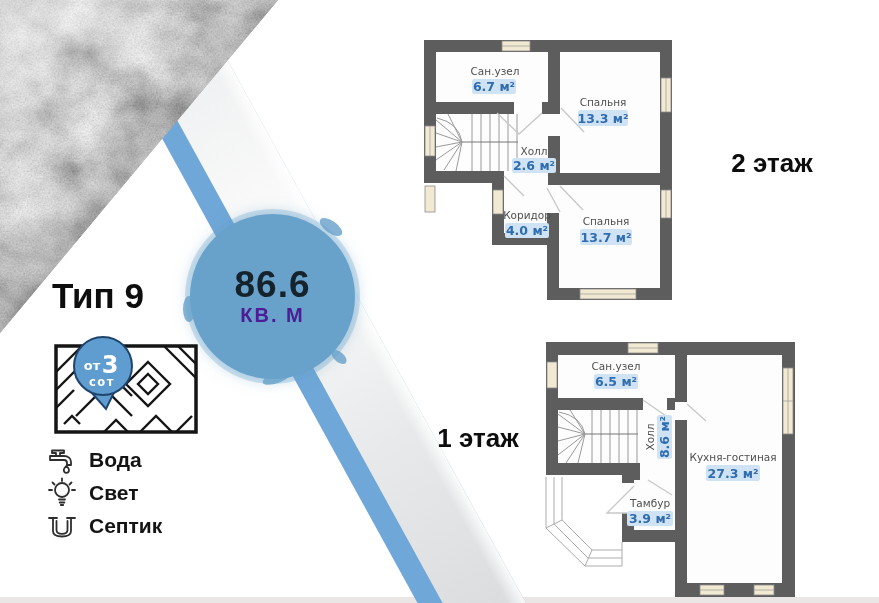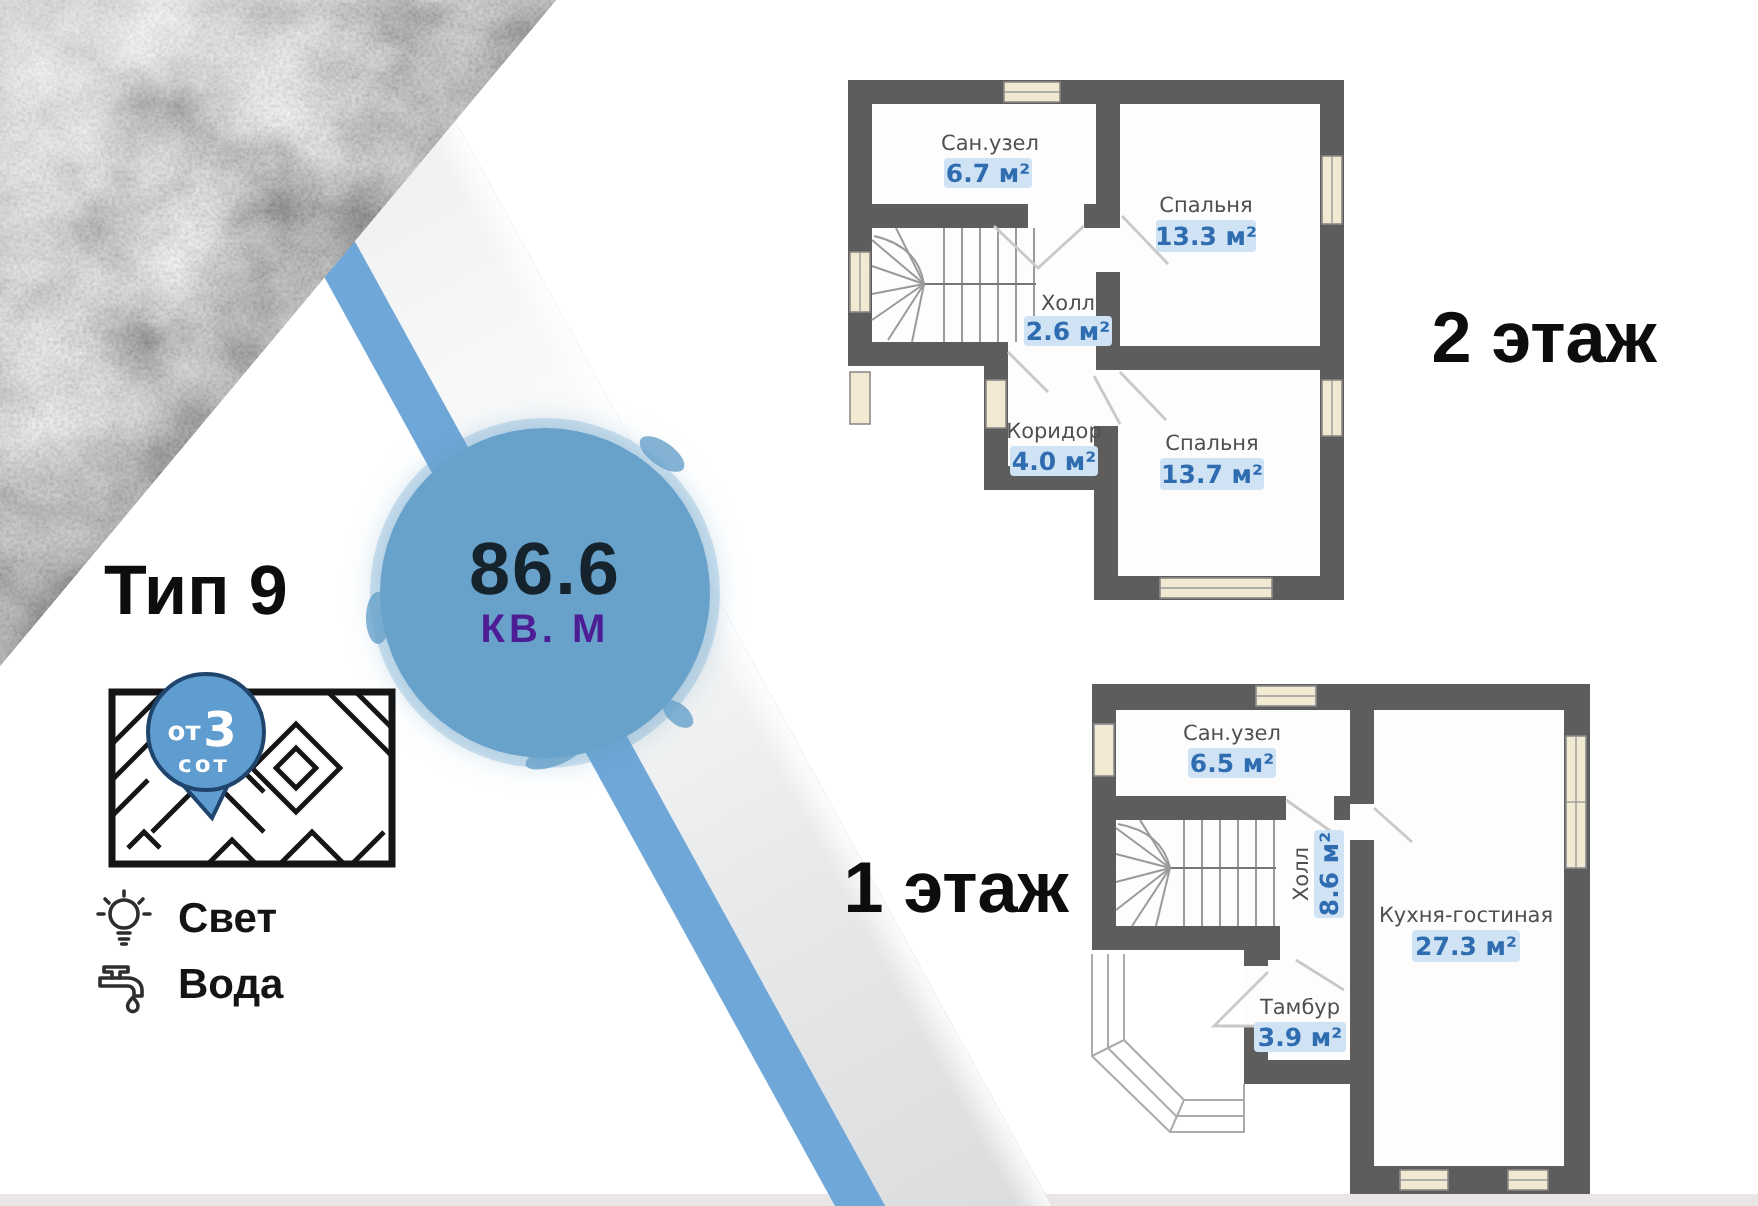--- a/index.html
+++ b/index.html
@@ -26,21 +26,21 @@
   
   .type-title{position:absolute;left:52px;top:276px;width:135px;text-align:left;z-index:4;
               font-size:35px;font-weight:800;color:#0d0d0d;}
   .map-svg{position:absolute;left:52px;top:332px;z-index:4;}
   .features{position:absolute;left:46px;top:443px;z-index:4;}
   .feature-row{display:flex;align-items:center;height:33px;gap:11px;}
   .feature-row .lbl{font-size:21px;font-weight:700;color:#141414;}
   
   .floor2-svg{position:absolute;left:418px;top:32px;z-index:4;}
   .floor1-svg{position:absolute;left:540px;top:334px;z-index:4;}
-  .floor-label{position:absolute;z-index:4;font-size:36px;font-weight:800;color:#0d0d0d;width:130px;text-align:center;}
+  .floor-label{position:absolute;z-index:4;font-size:26px;font-weight:800;color:#0d0d0d;width:130px;text-align:center;}
   .floor-label.f2{left:707px;top:148px;}
   .floor-label.f1{left:413px;top:423px;}
   .bottom-strip{position:absolute;left:0;bottom:0;width:100%;height:6px;background:#e9e6e5;z-index:0;}
   
   svg text{font-family:"DejaVu Sans",sans-serif;}
   .room-name{font-size:10.5px;fill:#4f4f4f;}
   .room-area{font-size:12.5px;font-weight:bold;fill:#2f6cb0;}
   .pin-txt{fill:#ffffff;font-weight:bold;}
 </style>
 </head>
@@ -115,37 +115,46 @@
       <circle cx="51" cy="34" r="29" fill="#5f9cd0" stroke="#20456d" stroke-width="2"></circle>
       <text class="pin-txt" x="40" y="38" font-size="13" text-anchor="middle">от</text>
       <text class="pin-txt" x="58" y="41" font-size="24" text-anchor="middle">3</text>
       <text class="pin-txt" x="50" y="54" font-size="11.5" letter-spacing="1.5" text-anchor="middle">сот</text>
     </g>
   </svg>
 
   <div class="features">
     <div class="feature-row">
       <svg width="32" height="32" viewBox="0 0 32 32">
+        <g stroke="#2e2e2e" stroke-width="1.8" fill="none" stroke-linecap="round" stroke-linejoin="round">
+          <path d="M10,12 v-3 h-4 v-2.5 h12 v2.5 h-4 v3"></path>
+          <path d="M4,12 h14 c4,0 7,2.5 7,6 v3 h-4 v-2 c0,-1.8 -1.5,-3 -3,-3 h-14 z"></path>
+          <path d="M23,26 c0,1.6 -1.2,2.8 -2.6,2.8 c-1.4,0 -2.6,-1.2 -2.6,-2.8 c0,-1.6 2.6,-4.2 2.6,-4.2 c0,0 2.6,2.6 2.6,4.2 z"></path>
+        </g>
+      </svg>
+      <span class="lbl">Вода</span>
+    </div>
+    <div class="feature-row">
+      <svg width="32" height="32" viewBox="0 0 32 32">
         <g stroke="#2e2e2e" stroke-width="1.8" fill="none" stroke-linecap="round">
           <circle cx="16" cy="13" r="7"></circle>
           <path d="M13,22.5 h6 M13.7,25.5 h4.6 M14.8,28 h2.4"></path>
           <path d="M16,1.5 v2.5 M6.5,5.5 l2,2 M25.5,5.5 l-2,2 M3,13 h3 M26,13 h3"></path>
         </g>
       </svg>
       <span class="lbl">Свет</span>
     </div>
     <div class="feature-row">
       <svg width="32" height="32" viewBox="0 0 32 32">
         <g stroke="#2e2e2e" stroke-width="1.8" fill="none" stroke-linecap="round" stroke-linejoin="round">
-          <path d="M10,12 v-3 h-4 v-2.5 h12 v2.5 h-4 v3"></path>
-          <path d="M4,12 h14 c4,0 7,2.5 7,6 v3 h-4 v-2 c0,-1.8 -1.5,-3 -3,-3 h-14 z"></path>
-          <path d="M23,26 c0,1.6 -1.2,2.8 -2.6,2.8 c-1.4,0 -2.6,-1.2 -2.6,-2.8 c0,-1.6 2.6,-4.2 2.6,-4.2 c0,0 2.6,2.6 2.6,4.2 z"></path>
+          <path d="M3,8 h8 M7,8 v13 c0,3.5 3,5.5 9,5.5 c6,0 9,-2 9,-5.5 v-13 M21,8 h8"></path>
+          <path d="M10.5,11 v9 c0,2.5 2,3.8 5.5,3.8 c3.5,0 5.5,-1.3 5.5,-3.8 v-9"></path>
         </g>
       </svg>
-      <span class="lbl">Вода</span>
+      <span class="lbl">Септик</span>
     </div>
   </div>
 
   <div class="floor-label f2">2 этаж</div>
   <div class="floor-label f1">1 этаж</div>
 
   <svg class="floor2-svg" width="262" height="276" viewBox="418 32 262 276">
     <path d="M424,40 H672 V300 H547 V245 H492 V183 H424 Z" fill="#5d5d5d"></path>
     <path d="M436,52 H660 V288 H559 V233 H504 V171 H436 Z" fill="#fdfdfd"></path>
 

